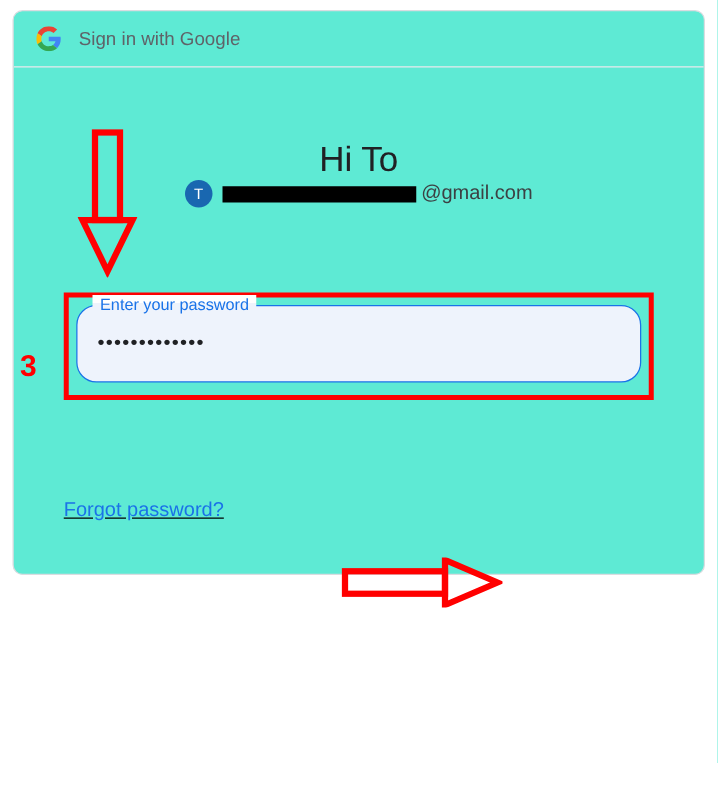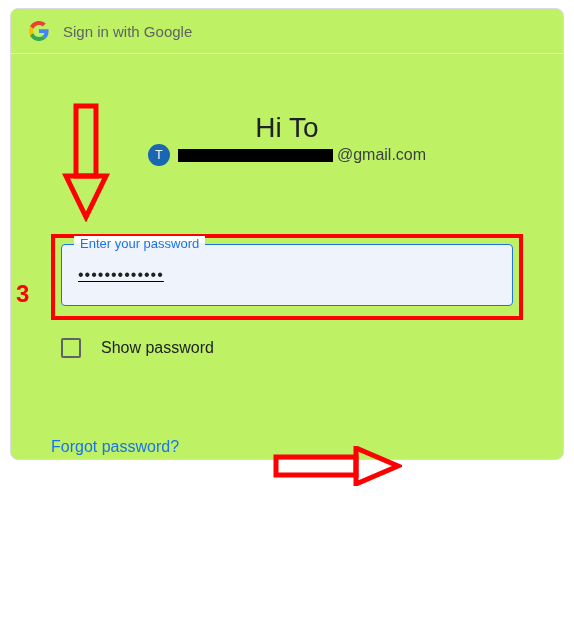--- a/index.html
+++ b/index.html
@@ -11,21 +11,21 @@
     position: relative;
   }
   .card {
     position: absolute;
     left: 10px;
     top: 8px;
     width: 554px;
     height: 452px;
     border: 1px solid #dadce0;
     border-radius: 8px;
-    background: #bef264;
+    background: #5eead4;
     overflow: hidden;
   }
   .header {
     display: flex;
     align-items: center;
     padding: 12px 18px;
     border-bottom: 1px solid #e8eaed;
   }
   .g-logo {
     width: 20px;
@@ -77,27 +77,26 @@
     text-align: left;
     position: relative;
   }
   .red-box-field {
     border: 4px solid #ff0000;
     padding: 6px 6px 10px 6px;
   }
   .password-field {
     position: relative;
     border: 1px solid #1a73e8;
-    border-radius: 4px;
+    border-radius: 16px;
     background: #eef3fc;
     height: 62px;
     display: flex;
     align-items: center;
     padding: 0 16px;
-    text-decoration: underline;
   }
   .floating-label {
     position: absolute;
     top: -9px;
     left: 12px;
     background: linear-gradient(to bottom, #fff 45%, #eef3fc 45%);
     padding: 0 6px;
     color: #1a73e8;
     font-size: 13px;
   }
@@ -126,20 +125,21 @@
   }
   .show-label {
     color: #202124;
     font-size: 16px;
   }
   .bottom-row {
     display: flex;
     align-items: center;
     justify-content: space-between;
     margin-top: 80px;
+    text-decoration: underline;
   }
   .forgot {
     color: #1a73e8;
     font-size: 16px;
     font-weight: 500;
     cursor: pointer;
   }
   .red-box-next {
     border: 4px solid #ff0000;
     padding: 6px;
@@ -199,24 +199,20 @@
     </div>
 
     <div class="field-wrap">
       <div class="red-box-field">
         <div class="password-field">
           <span class="floating-label">Enter your password</span>
           <input class="password-input" type="text" value="•••••••••••••" style="">
         </div>
       </div>
 
-      <div class="show-row">
-        <div class="checkbox"></div>
-        <span class="show-label">Show password</span>
-      </div>
 
       <div class="bottom-row">
         <span class="forgot">Forgot password?</span>
       </div>
     </div>
   </div>
 </div>
 
 <div class="ann-3">3</div>
 

